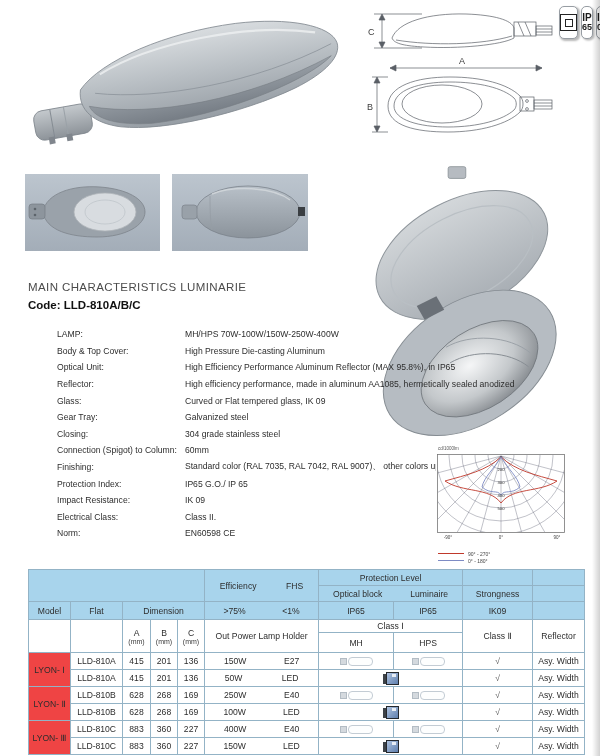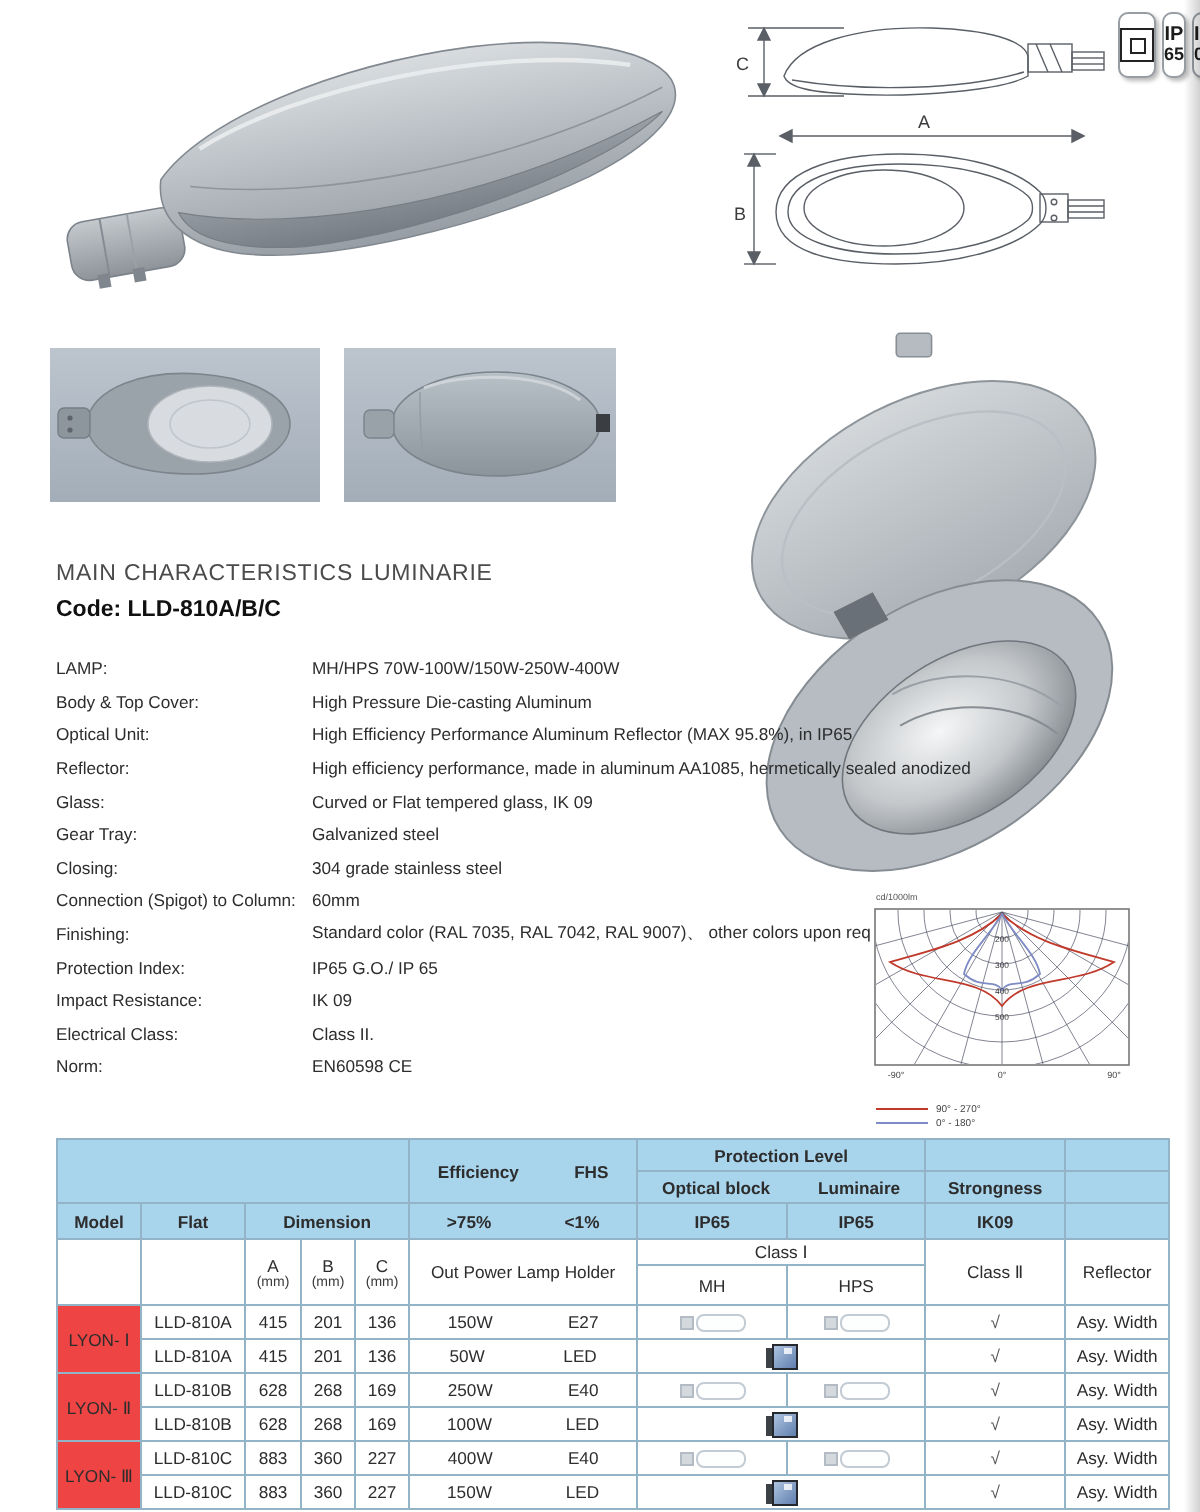--- a/index.html
+++ b/index.html
@@ -27,36 +27,36 @@
   .sq-inner{width:6px;height:6px;border:1.6px solid #222;}
   .lens{width:20px;height:4px;border-radius:50%;background:linear-gradient(#d9dde0,#9aa0a6);border:0.5px solid #8c9298;margin:1px 0;}
   .eco-line{display:flex;align-items:center;gap:1px;}
   .eco-dot{width:8px;height:8px;border-radius:50%;background:#1c1c1c;display:inline-block;}
   .recycle{font-size:16px;color:#111;}
   
   .title{position:absolute;left:28px;top:281px;font-size:11.5px;color:#4b4b4b;letter-spacing:0.4px;}
   .code{position:absolute;left:28px;top:299px;font-size:11.5px;font-weight:bold;color:#101010;}
   .specs{position:absolute;left:28px;top:326px;width:534px;}
   .spec-row{display:flex;height:16.6px;align-items:center;font-size:8.6px;color:#2d2d2d;white-space:nowrap;}
-  .spec-label{flex:0 0 128px;}
+  .spec-label{flex:0 0 128px;margin-left:29px;}
   .spec-value{flex:1;}
   
   .polar{position:absolute;left:436px;top:446px;width:130px;background:#fff;}
   .polar-unit{font-size:4.5px;color:#555;margin:0 0 1px 2px;}
   .legend{margin-top:4px;margin-left:2px;}
   .legend-row{display:flex;align-items:center;gap:4px;font-size:5px;color:#444;height:7px;}
   .sw{width:26px;height:0;border-top:1.2px solid;}
   .sw.red{border-color:#c0392b;}
   .sw.blue{border-color:#7e8bc4;}
   
   .dtable{position:absolute;left:28px;top:569px;border-collapse:collapse;table-layout:fixed;
           width:556px;font-size:8.6px;color:#2d2d2d;}
   .dtable th,.dtable td{border:1px solid #93b3c6;text-align:center;vertical-align:middle;
           font-weight:normal;padding:0;overflow:hidden;}
-  .dtable thead tr.blue th{background:#a8d4ec;font-weight:bold;}
+  .dtable thead tr.blue th{background:#a8d4ec;}
   .dtable thead tr.wht th{background:#fff;}
   tr.h1{height:16px;} tr.h2{height:16px;} tr.h3{height:18px;} tr.h4{height:13px;} tr.h5{height:20px;}
   .dtable tbody tr{height:17px;}
   .split{display:flex;justify-content:space-around;align-items:center;}
   .mmrow{font-size:7px;color:#3a3a3a;}
   .model-cell{background:#ef4444;}
   .chk{color:#555;}
   
   .lamp{display:inline-flex;align-items:center;vertical-align:middle;}
   .lamp .base{width:5px;height:5px;background:#d4d9de;border:0.5px solid #b3bcc4;}

